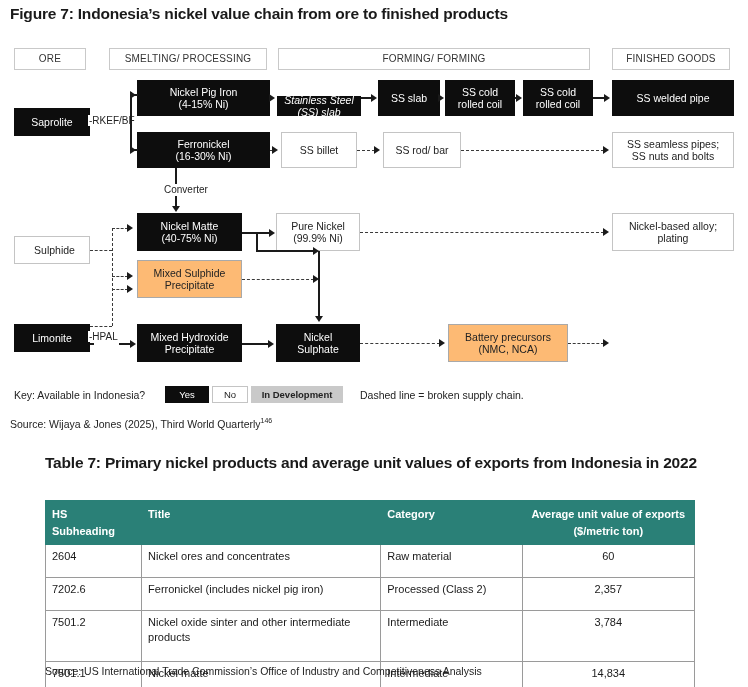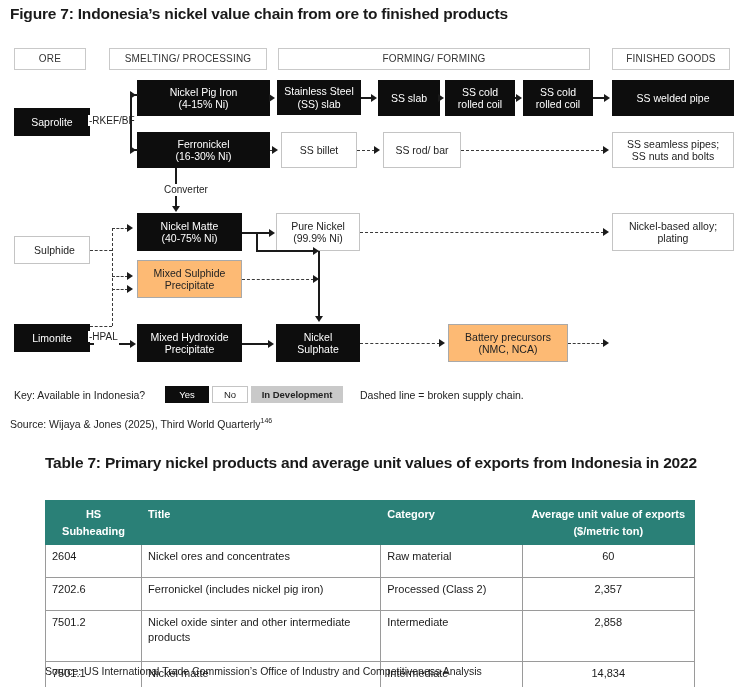--- a/index.html
+++ b/index.html
@@ -90,21 +90,21 @@
       <span>FORMING/ FORMING</span>
     </div>
   <div class="node hdr" style="left:612px;top:10px;width:118px;height:22px;">
       <span>FINISHED GOODS</span>
     </div>
 
   <div class="node blk" style="left:137px;top:42px;width:133px;height:36px;">
       <span style="white-space:pre-line">Nickel Pig Iron
 (4-15% Ni)</span>
     </div>
-  <div class="node blk" style="left:277px;top:42px;width:84px;height:35px;">
+  <div class="node blk" style="left:277px;top:58px;width:84px;height:20px;font-style:italic;">
       <span style="white-space:pre-line">Stainless Steel
 (SS) slab</span>
     </div>
   <div class="node blk" style="left:378px;top:42px;width:62px;height:36px;">
       <span style="white-space:pre-line">SS slab</span>
     </div>
   <div class="node blk" style="left:445px;top:42px;width:70px;height:36px;">
       <span style="white-space:pre-line">SS cold
 rolled coil</span>
     </div>
@@ -261,21 +261,21 @@
 
 <div id="srcfig">
   <span>Source: Wijaya &amp; Jones (2025), Third World Quarterly</span><sup>146</sup>
 </div>
 
 <div id="tbl-title">Table 7: Primary nickel products and average unit values of exports from Indonesia in 2022</div>
 
 <table>
   <thead>
     <tr>
-      <th style="width:86px;white-space:pre-line;text-align:center;"><span>HS
+      <th style="width:86px;white-space:pre-line;"><span>HS
 Subheading</span></th>
       <th style="width:250px;"><span>Title</span></th>
       <th style="width:138px;"><span>Category</span></th>
       <th class="ctr" style="width:176px;">
         <span>Average unit value of exports</span><br>
         <span>($/metric ton)</span>
       </th>
     </tr>
   </thead>
   <tbody>
@@ -288,21 +288,21 @@
     <tr>
       <td>7202.6</td>
       <td>Ferronickel (includes nickel pig iron)</td>
       <td>Processed (Class 2)</td>
       <td class="ctr">2,357</td>
     </tr>
     <tr>
       <td>7501.2</td>
       <td style="height:42px;">Nickel oxide sinter and other intermediate products</td>
       <td>Intermediate</td>
-      <td class="ctr">2,858</td>
+      <td class="ctr">3,784</td>
     </tr>
     <tr>
       <td>7501.1</td>
       <td>Nickel matte</td>
       <td>Intermediate</td>
       <td class="ctr">14,834</td>
     </tr>
   </tbody>
 </table>
 

